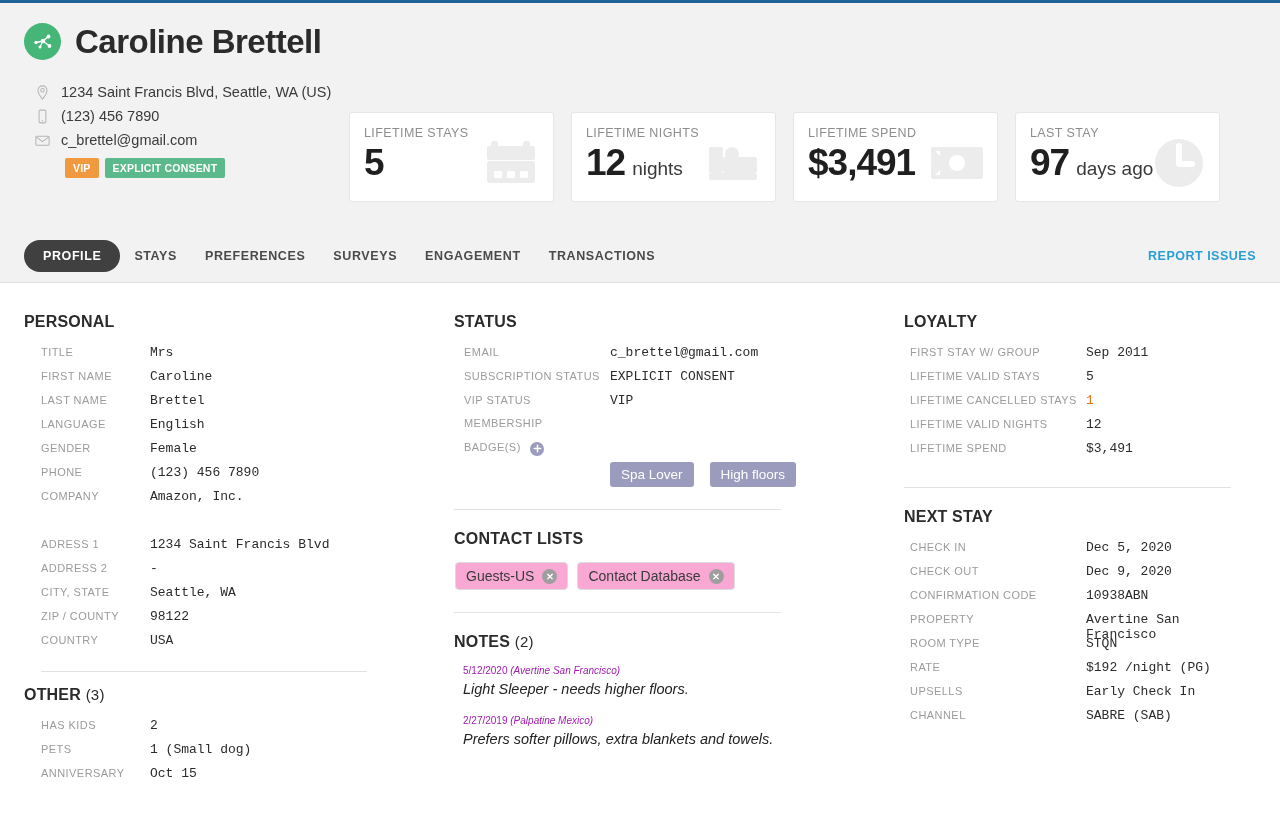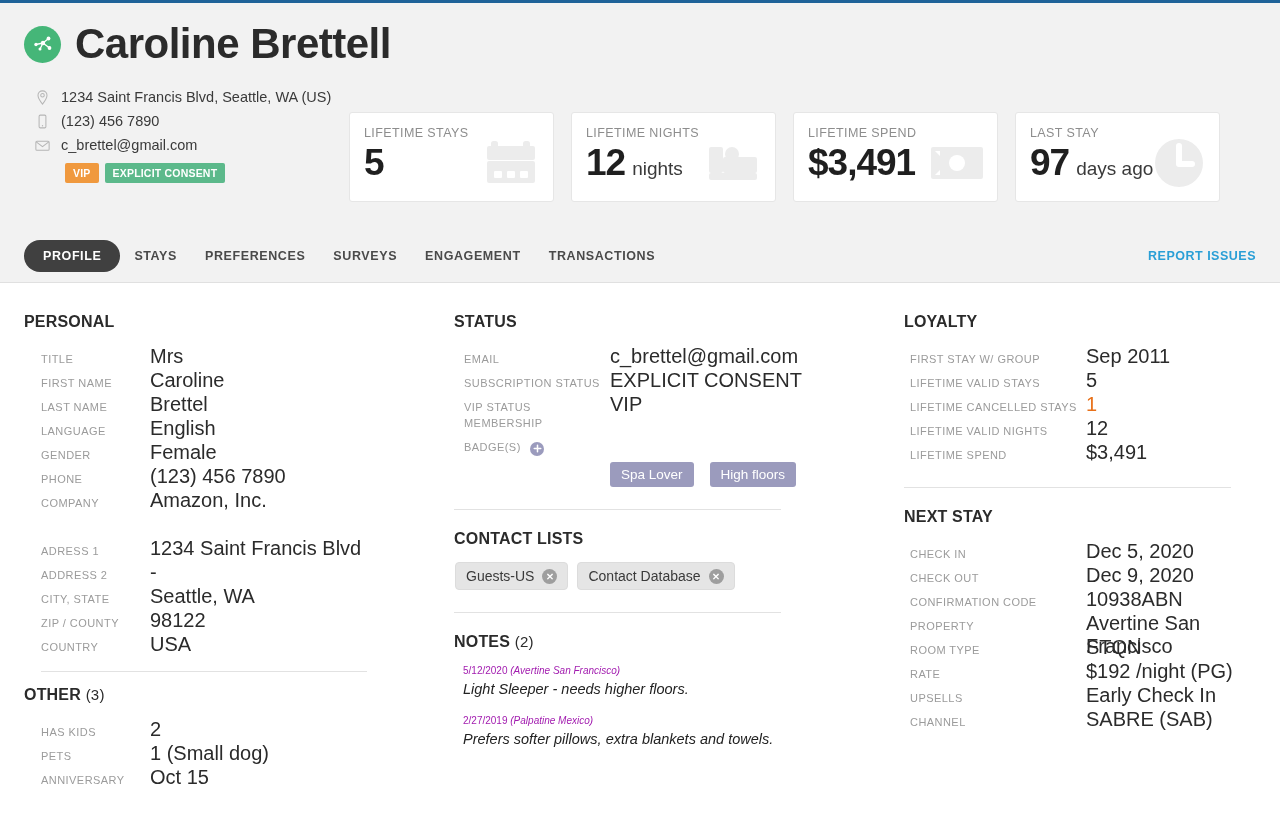--- a/index.html
+++ b/index.html
@@ -21,21 +21,21 @@
     padding: 0 24px;
   }
   .title-row { display: flex; align-items: center; gap: 14px; padding-top: 20px; }
   .logo {
     width: 37px; height: 37px; border-radius: 50%;
     background: #45b678;
     display: flex; align-items: center; justify-content: center;
     flex: none;
   }
   .page-title {
-    font-size: 42px; font-weight: bold; letter-spacing: -0.5px;
+    font-size: 33px; font-weight: bold; letter-spacing: -0.5px;
     color: #2b2b2b; line-height: 1;
   }
 
   .contact-block { margin-top: 20px; }
   .contact-line {
     display: flex; align-items: center; gap: 10px;
     height: 24px; margin-left: 10px;
     font-size: 14.5px; color: #3a3a3a;
   }
   .cicon { width: 17px; height: 17px; flex: none; display:block; }
@@ -95,21 +95,21 @@
     font-size: 16px; font-weight: bold; color: #2b2b2b;
     letter-spacing: 0.2px; margin-bottom: 14px;
   }
   .section-head .count { font-weight: normal; font-size: 15px; }
 
   .kv { display: flex; align-items: baseline; height: 24px; }
   .kv .k {
     font-size: 11px; color: #9b9b9b; letter-spacing: 0.45px;
     flex: none; text-transform: uppercase;
   }
-  .kv .v { font-size: 20px; color: #2b2b2b; }
+  .kv .v { font-size: 13px; color: #2b2b2b; font-family: Liberation Mono, monospace; }
   .kv .v.orange { color: #e8711a; }
 
   
   .col-left .kv { padding-left: 17px; }
   .col-left .kv .k { width: 109px; }
   .gap-row { height: 24px; }
   .divider { height: 1px; background: #e2e2e2; margin: 14px 0 14px 17px; width: 326px; }
 
   
   .col-mid .kv { padding-left: 10px; }
@@ -122,21 +122,21 @@
   .plus-icon {
     display: inline-flex; width: 14px; height: 14px; border-radius: 50%;
     background: #9b9bbd; align-items: center; justify-content: center;
     margin-left: 6px; vertical-align: -2px;
   }
   .mid-divider { height: 1px; background: #e2e2e2; margin: 22px 0 20px 0; width: 327px; }
 
   .list-chips { display: flex; gap: 9px; padding-left: 1px; }
   .list-chip {
     display: inline-flex; align-items: center; gap: 8px;
-    border: 1px solid #dcdcdc; border-radius: 4px; background: #e5e5e5;
+    border: 1px solid #dcdcdc; border-radius: 4px; background: #f9a8d4;
     padding: 5px 10px; font-size: 14px; color: #3a3a3a;
   }
   .x-btn {
     width: 15px; height: 15px; border-radius: 50%; background: #9e9e9e;
     color: #fff; font-size: 9.5px; display: inline-flex;
     align-items: center; justify-content: center; font-weight: bold;
   }
 
   .note { margin-bottom: 18px; padding-left: 9px; }
   .note-meta { font-size: 10px; color: #a21caf; }

